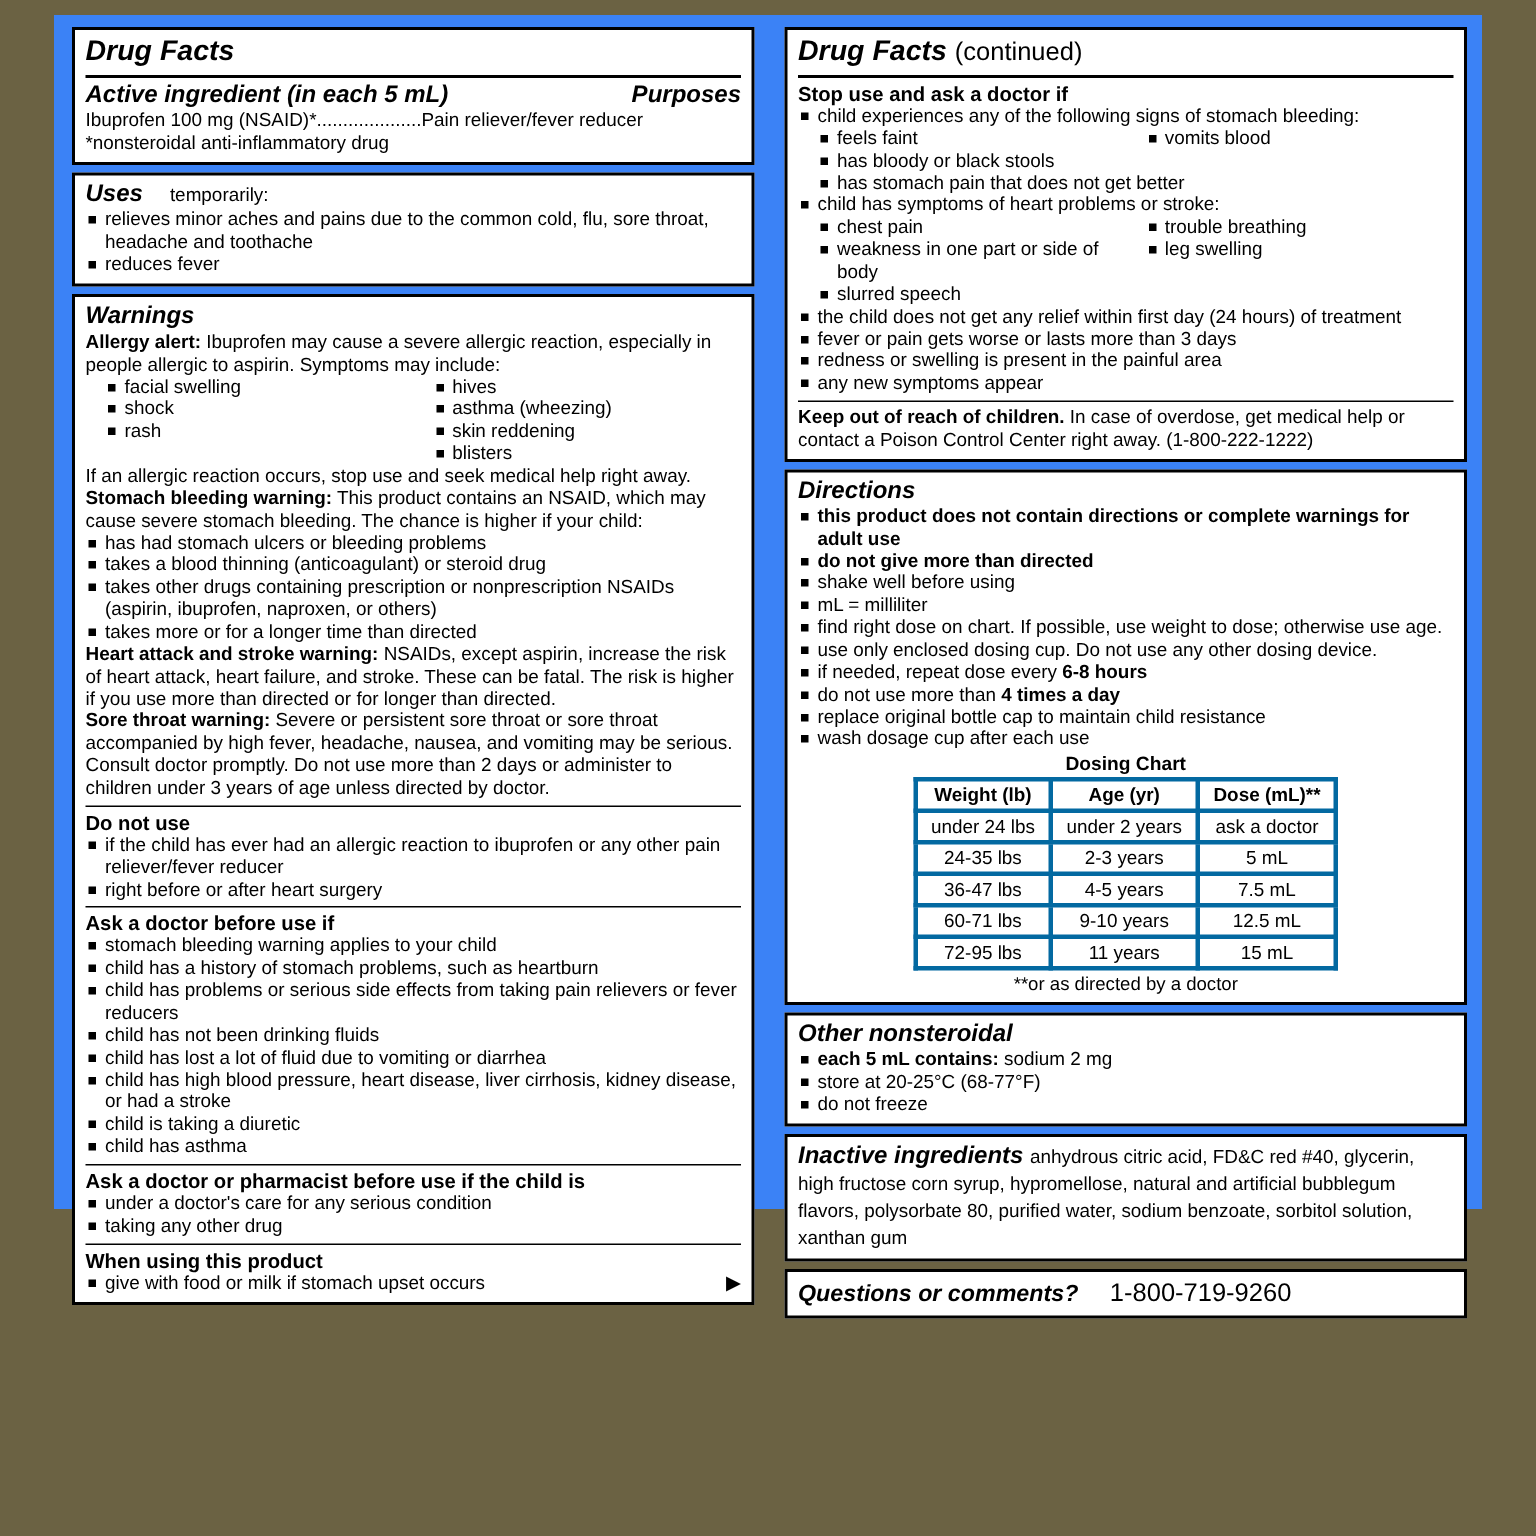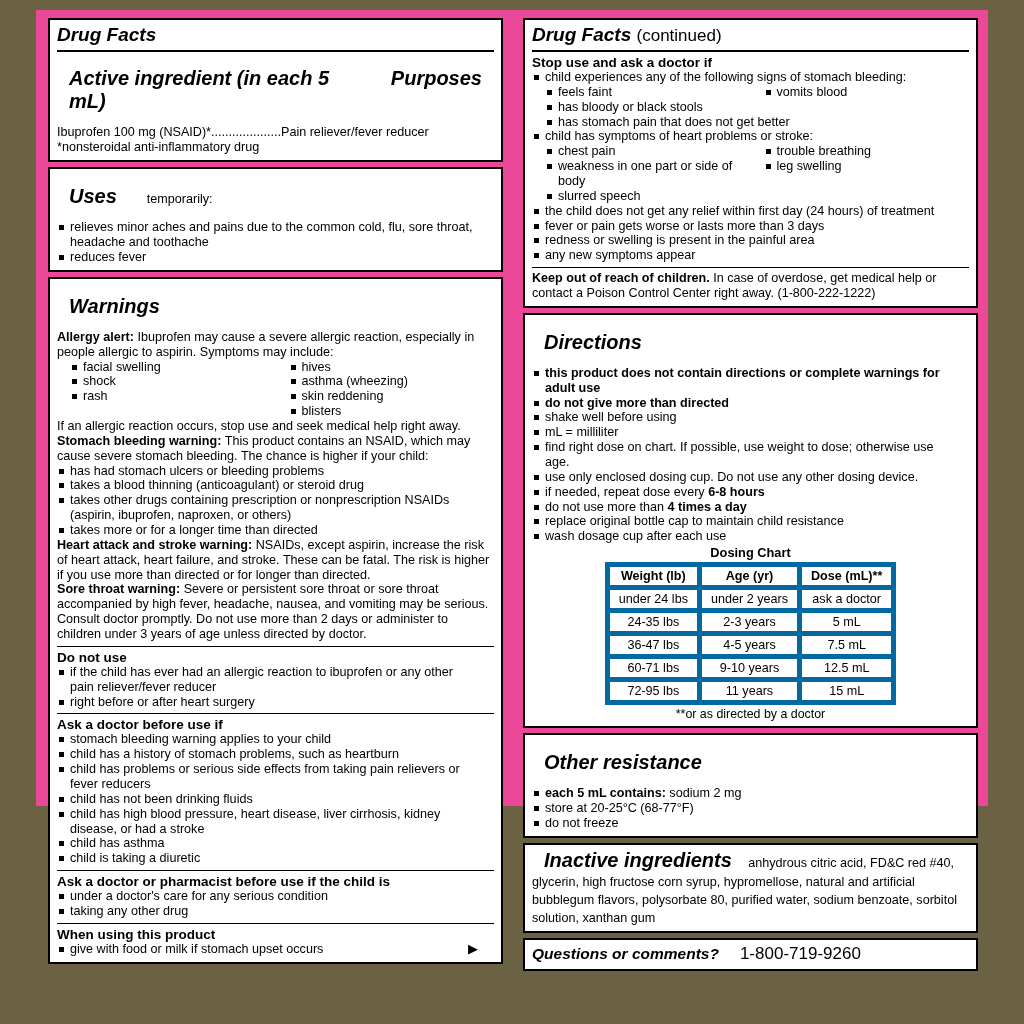--- a/index.html
+++ b/index.html
@@ -5,21 +5,21 @@
   html,body{margin:0;padding:0;}
   body{
     width:1024px;height:1024px;
     background:#6b6243;
     font-family:"Liberation Sans", sans-serif;
     color:#000;
     -webkit-font-smoothing:none;
   }
   .page{
     position:absolute;left:36px;top:10px;width:952px;height:796px;
-    background:#ec4899;
+    background:#3b82f6;
     display:flex;
     gap:0;
   }
   .col{
     box-sizing:border-box;
   }
   .col-left{width:477px;padding:8px 10px 6px 12px;}
   .col-right{width:475px;padding:8px 10px 6px 10px;}
   .panel{
     border:2px solid #000;
@@ -28,45 +28,45 @@
     margin-bottom:5px;
     background:#fff;
   }
   .rule{border-top:1px solid #000;margin:4px 0 3px 0;}
   .rule-thick{border-top:2px solid #000;margin:4px 0 3px 0;}
   h1.dfacts{
     font-size:19px;font-weight:bold;font-style:italic;margin:0 0 1px 0;letter-spacing:0;
   }
   h1.dfacts .cont{font-style:normal;font-weight:normal;font-size:17px;}
   .sec-title{
-    font-size:20px;font-weight:bold;font-style:italic;margin:12px;
+    font-size:16px;font-weight:bold;font-style:italic;margin:0;
   }
   .sec-title-sm{
     font-size:13.5px;font-weight:bold;margin:0;
   }
   .row-head{display:flex;justify-content:space-between;align-items:baseline;}
   .body{font-size:12.6px;line-height:1.18;}
   .body b{font-weight:bold;}
   ul{margin:0;padding:0;list-style:none;}
   li{
-    position:relative;padding-left:13px;margin:0 16px 0 0;font-size:12.6px;line-height:1.18;
+    position:relative;padding-left:13px;margin:0 0 0 0;font-size:12.6px;line-height:1.18;
   }
   li:before{
     content:"";position:absolute;left:2px;top:5px;width:5px;height:5px;background:#000;
   }
   li.sub{padding-left:26px;}
   li.sub:before{left:15px;}
   .two-col-list{display:flex;}
   .two-col-list > ul{width:50%;}
   .dotleader{font-size:12.6px;line-height:1.2;}
   table.dose{
     border-collapse:collapse;margin:0 auto;font-size:12.6px;
   }
   table.dose th, table.dose td{
-    border:5px solid #0369a1;padding:2px 9px;text-align:center;font-weight:normal;
+    border:3px solid #0369a1;padding:2px 9px;text-align:center;font-weight:normal;
   }
   table.dose th{font-weight:bold;}
   .chart-title{font-size:12.8px;font-weight:bold;text-align:center;margin:1px 0 2px 0;}
   .chart-note{font-size:12.4px;text-align:center;margin-top:2px;}
   .arrow{float:right;font-size:13px;line-height:1;}
   .q-row{display:flex;align-items:baseline;gap:21px;}
   .q-label{font-size:15.5px;font-weight:bold;font-style:italic;}
   .q-num{font-size:17px;}
   .uses-line{display:flex;align-items:baseline;gap:18px;}
   .tight{margin-top:1px;}
@@ -146,23 +146,24 @@
         <li>right before or after heart surgery</li>
       </ul>
 
       <div class="rule"></div>
       <div class="sec-title-sm">Ask a doctor before use if</div>
       <ul>
         <li>stomach bleeding warning applies to your child</li>
         <li>child has a history of stomach problems, such as heartburn</li>
         <li>child has problems or serious side effects from taking pain relievers or fever reducers</li>
         <li>child has not been drinking fluids</li>
+        <li>child has lost a lot of fluid due to vomiting or diarrhea</li>
         <li>child has high blood pressure, heart disease, liver cirrhosis, kidney disease, or had a stroke</li>
+        <li>child is taking a diuretic</li>
         <li>child has asthma</li>
-        <li>child is taking a diuretic</li>
       </ul>
 
       <div class="rule"></div>
       <div class="sec-title-sm">Ask a doctor or pharmacist before use if the child is</div>
       <ul>
         <li>under a doctor's care for any serious condition</li>
         <li>taking any other drug</li>
       </ul>
 
       <div class="rule"></div>
@@ -276,21 +277,21 @@
             <td>72-95 lbs</td>
             <td>11 years</td>
             <td>15 mL</td>
           </tr>
         </tbody>
       </table>
       <div class="chart-note">**or as directed by a doctor</div>
     </div>
 
     <div class="panel">
-      <div class="sec-title">Other resistance</div>
+      <div class="sec-title">Other nonsteroidal</div>
       <ul>
         <li><b>each 5 mL contains:</b> sodium 2 mg</li>
         <li>store at 20-25°C (68-77°F)</li>
         <li>do not freeze</li>
       </ul>
     </div>
 
     <div class="panel">
       <span class="sec-title">Inactive ingredients</span>
       <span class="body">anhydrous citric acid, FD&amp;C red #40, glycerin, high fructose corn syrup, hypromellose, natural and artificial bubblegum flavors, polysorbate 80, purified water, sodium benzoate, sorbitol solution, xanthan gum</span>

